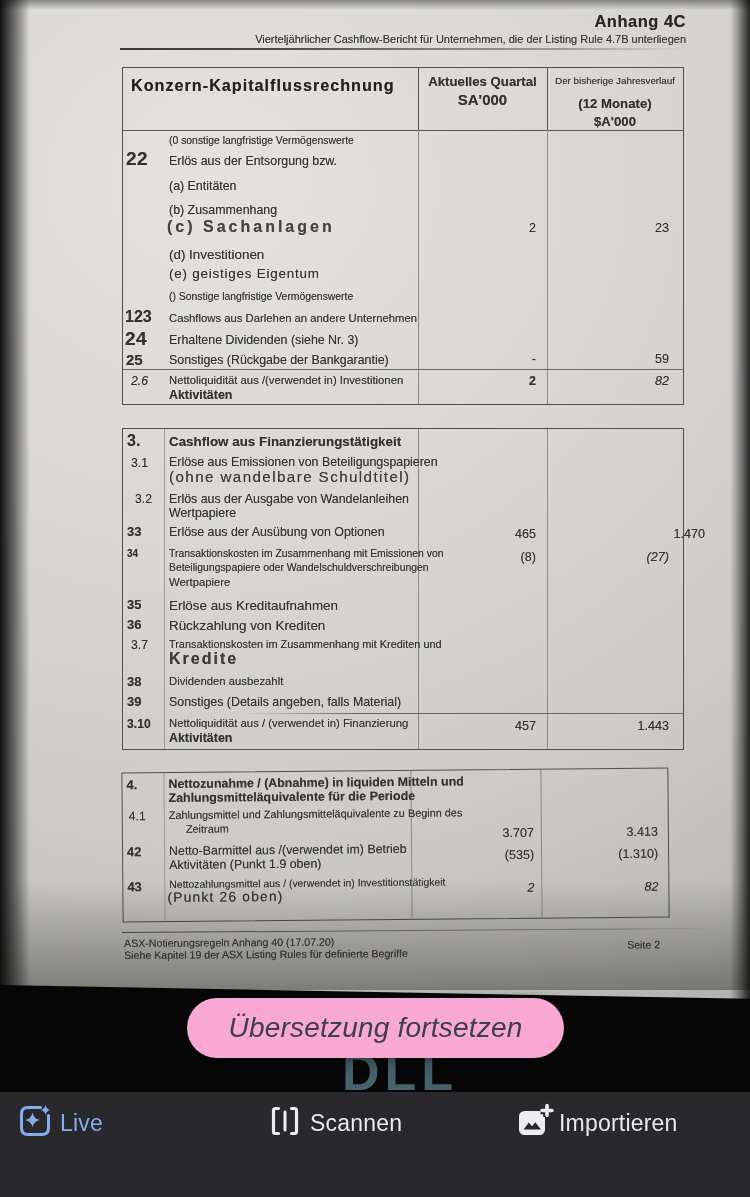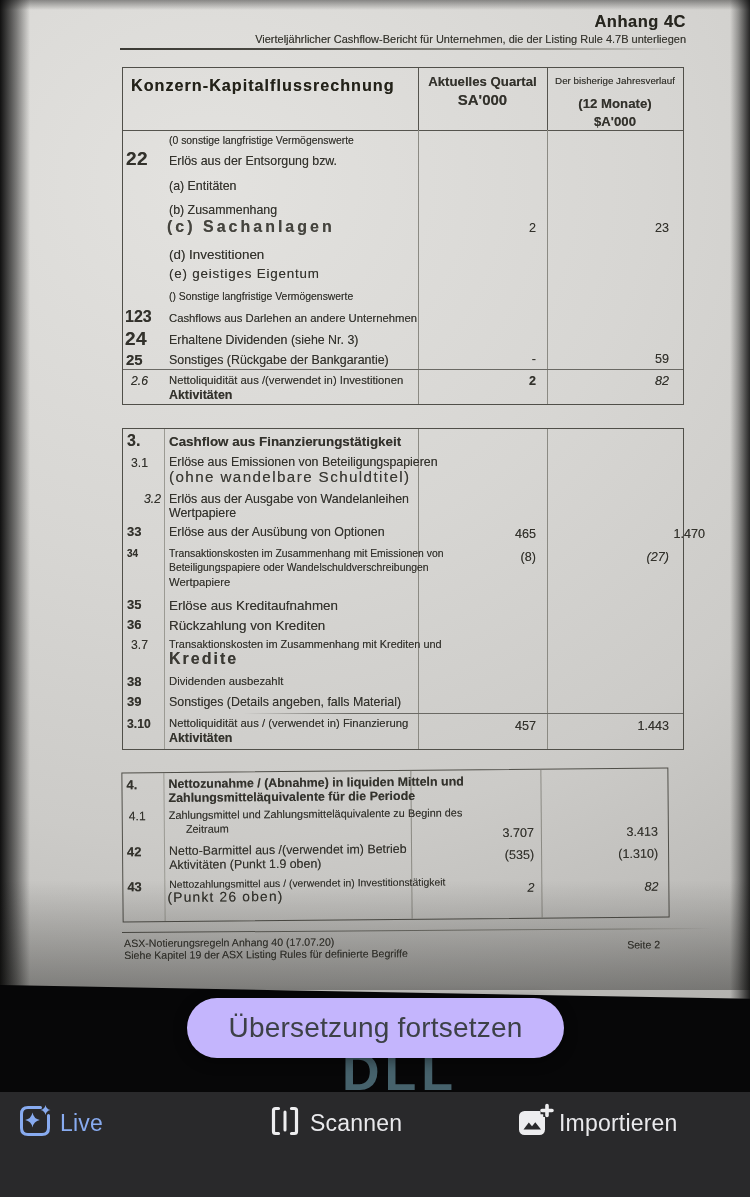--- a/index.html
+++ b/index.html
@@ -51,22 +51,22 @@
   .t1 .v1,.t3 .v1{left:295px;width:118px;}
   .t1 .v2,.t3 .v2{left:424px;width:122px;}
   .t4 .v1{left:288px;width:123px;}
   .t4 .v2{left:418px;width:117px;}
   .footer{position:absolute;left:122px;top:930px;width:590px;transform:rotate(-.4deg);color:#3b3a33;}
 
   
   .hidden-word{position:absolute;left:0;top:1042px;width:750px;text-align:center;z-index:4;
                transform:translateX(25px);font-size:52px;font-weight:bold;letter-spacing:5px;color:#46626c;}
   .pill{position:absolute;left:187px;top:998px;width:377px;height:60px;border-radius:30px;z-index:5;
-        background:#c4b5fd;display:flex;align-items:center;justify-content:center;
-        box-shadow:0 3px 14px rgba(0,0,0,.45);}
+        background:#f9a8d4;display:flex;align-items:center;justify-content:center;
+        box-shadow:0 3px 14px rgba(0,0,0,.45);font-style:italic;}
   .pill span{font-size:28px;font-weight:500;color:#3d4147;letter-spacing:.2px;}
 
   
   .toolbar{position:absolute;left:0;top:1092px;width:750px;height:105px;background:#29292b;z-index:6;}
   .ti{position:absolute;top:9px;width:220px;display:flex;flex-direction:row;align-items:center;gap:5px;cursor:pointer;}
   .ti-live{left:15px;} .ti-scan{left:265px;} .ti-import{left:514px;}
   .tb-label{font-size:23px;color:#e9e9ec;letter-spacing:.2px;}
   .tb-label.live{color:#88abf0;}
 </style>
 </head>
@@ -129,21 +129,21 @@
       <div class="vl" style="left:295px;"></div>
       <div class="vl" style="left:424px;"></div>
 
       <span class="abs n16" style="left:4px;top:3px;">3.</span>
       <span class="abs b" style="left:46px;top:5px;font-size:13.4px;">Cashflow aus Finanzierungstätigkeit</span>
 
       <span class="abs n12" style="left:8px;top:27px;">3.1</span>
       <span class="abs f12" style="left:46px;top:26px;">Erlöse aus Emissionen von Beteiligungspapieren</span>
       <span class="abs ohne" style="left:46px;top:39px;">(ohne wandelbare Schuldtitel)</span>
 
-      <span class="abs n12" style="left:21px;top:63px;font-style:italic;">3.2</span>
+      <span class="abs n12" style="left:12px;top:63px;">3.2</span>
       <span class="abs f12" style="left:46px;top:63px;">Erlös aus der Ausgabe von Wandelanleihen</span>
       <span class="abs f12" style="left:46px;top:77px;">Wertpapiere</span>
 
       <span class="abs n13" style="left:4px;top:95px;">33</span>
       <span class="abs f12" style="left:46px;top:96px;">Erlöse aus der Ausübung von Optionen</span>
       <span class="val v1" style="top:98px;">465</span>
       <span class="val v2" style="top:98px;padding-left:36px;">1.470</span>
 
       <span class="abs n13" style="left:4px;top:119px;font-size:10px;">34</span>
       <span class="abs f10" style="left:46px;top:119px;">Transaktionskosten im Zusammenhang mit Emissionen von</span>

